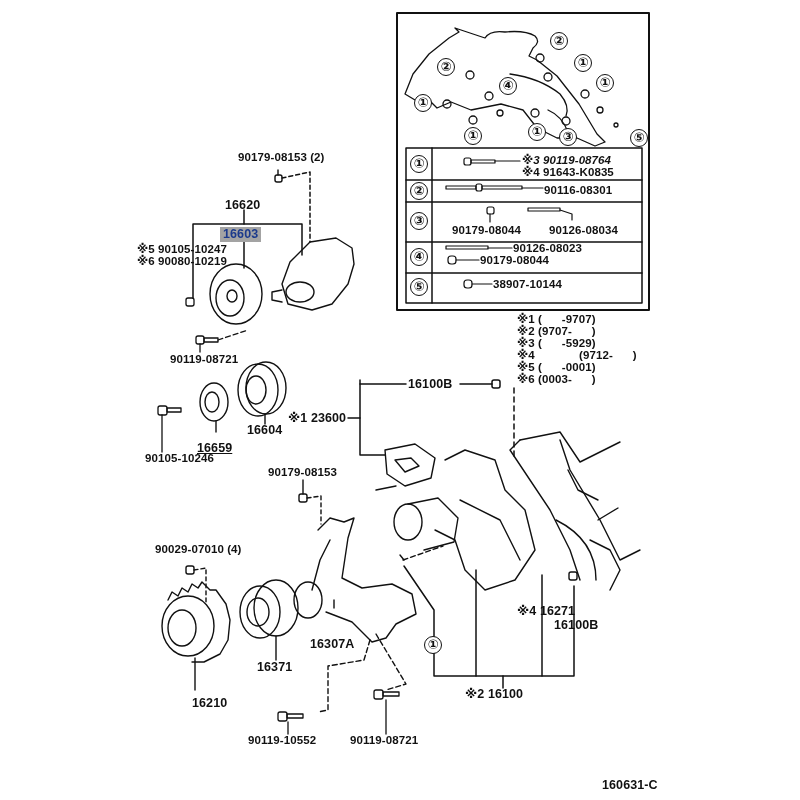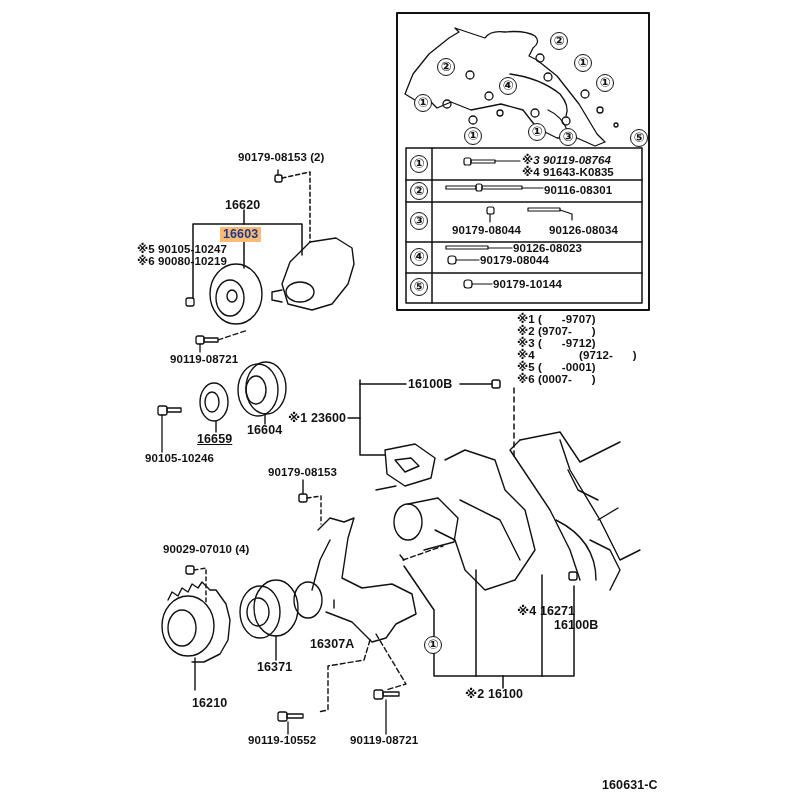--- a/index.html
+++ b/index.html
@@ -1,21 +1,21 @@
 <!DOCTYPE html>
 <html><head>
 <meta charset="utf-8">
 <style>
   html,body{margin:0;padding:0;background:#fff;}
   #page{position:relative;width:800px;height:800px;background:#fff;overflow:hidden;
     font-family:"Liberation Sans","DejaVu Sans",sans-serif;color:#111;}
   svg{position:absolute;left:0;top:0;}
   .lbl{position:absolute;font-size:11.5px;font-weight:bold;line-height:13px;white-space:nowrap;letter-spacing:0.1px;}
   .lbl.big{font-size:12.5px;}
-  .hl{background:#fdba74;color:#1c3a8c;padding:1px 3px;}
+  .hl{background:#a3a3a3;color:#1c3a8c;padding:1px 3px;}
   .bigcirc{position:absolute;width:16px;height:16px;border:1.5px solid #111;border-radius:50%;
     font-size:13px;line-height:16px;text-align:center;font-weight:bold;background:#fff;}
 </style>
 </head>
 <body>
 
 <div id="page">
 
 <svg width="800" height="800" viewBox="0 0 800 800" fill="none" stroke="#111" stroke-width="1.5" stroke-linecap="round" stroke-linejoin="round">
 
@@ -197,42 +197,42 @@
 <div class="bigcirc" style="left:410px;top:248px;">④</div>
 <div class="bigcirc" style="left:410px;top:278px;">⑤</div>
 
 <div class="lbl" style="left:522px;top:154px;font-style:italic;">※3 90119-08764</div>
 <div class="lbl" style="left:522px;top:166px;">※4 91643-K0835</div>
 <div class="lbl" style="left:544px;top:184px;">90116-08301</div>
 <div class="lbl" style="left:452px;top:224px;">90179-08044</div>
 <div class="lbl" style="left:549px;top:224px;">90126-08034</div>
 <div class="lbl" style="left:513px;top:242px;">90126-08023</div>
 <div class="lbl" style="left:480px;top:254px;">90179-08044</div>
-<div class="lbl" style="left:493px;top:278px;">90179-10144</div>
+<div class="lbl" style="left:493px;top:278px;">38907-10144</div>
 
 <div class="lbl" style="left:517px;top:313px;"><span>※1</span> <span style="white-space:pre;">(      -9707)</span></div>
 <div class="lbl" style="left:517px;top:325px;"><span>※2</span> <span style="white-space:pre;">(9707-      )</span></div>
-<div class="lbl" style="left:517px;top:337px;"><span>※3</span> <span style="white-space:pre;">(      -9712)</span></div>
+<div class="lbl" style="left:517px;top:337px;"><span>※3</span> <span style="white-space:pre;">(      -5929)</span></div>
 <div class="lbl" style="left:517px;top:349px;"><span>※4</span> <span style="white-space:pre;padding-left:41px;">(9712-      )</span></div>
 <div class="lbl" style="left:517px;top:361px;"><span>※5</span> <span style="white-space:pre;">(      -0001)</span></div>
-<div class="lbl" style="left:517px;top:373px;"><span>※6</span> <span style="white-space:pre;">(0007-      )</span></div>
+<div class="lbl" style="left:517px;top:373px;"><span>※6</span> <span style="white-space:pre;">(0003-      )</span></div>
 
 <div class="lbl" style="left:238px;top:151px;">90179-08153 (2)</div>
 <div class="lbl big" style="left:225px;top:199px;">16620</div>
 <div class="lbl big hl" style="left:220px;top:227px;">16603</div>
 <div class="lbl" style="left:137px;top:243px;">※5 90105-10247</div>
 <div class="lbl" style="left:137px;top:255px;">※6 90080-10219</div>
 <div class="lbl" style="left:170px;top:353px;">90119-08721</div>
-<div class="lbl big" style="left:197px;top:433px;text-decoration:underline;">16659</div>
+<div class="lbl big" style="left:197px;top:442px;text-decoration:underline;">16659</div>
 <div class="lbl big" style="left:247px;top:424px;text-align:right;">16604</div>
 <div class="lbl" style="left:145px;top:452px;">90105-10246</div>
 <div class="lbl big" style="left:288px;top:412px;">※1 23600</div>
 <div class="lbl big" style="left:408px;top:378px;">16100B</div>
 <div class="lbl" style="left:268px;top:466px;text-align:right;">90179-08153</div>
-<div class="lbl" style="left:155px;top:543px;margin-left:8px;">90029-07010 (4)</div>
+<div class="lbl" style="left:155px;top:543px;">90029-07010 (4)</div>
 <div class="lbl big" style="left:257px;top:661px;">16371</div>
 <div class="lbl big" style="left:310px;top:638px;">16307A</div>
 <div class="lbl big" style="left:192px;top:697px;">16210</div>
 <div class="lbl" style="left:248px;top:734px;">90119-10552</div>
 <div class="lbl" style="left:350px;top:734px;">90119-08721</div>
 <div class="lbl big" style="left:505px;top:605px;margin-left:12px;">※4 16271</div>
 <div class="lbl big" style="left:554px;top:619px;">16100B</div>
 <div class="lbl big" style="left:465px;top:688px;">※2 16100</div>
 <div class="bigcirc" style="left:424px;top:636px;">①</div>
 

